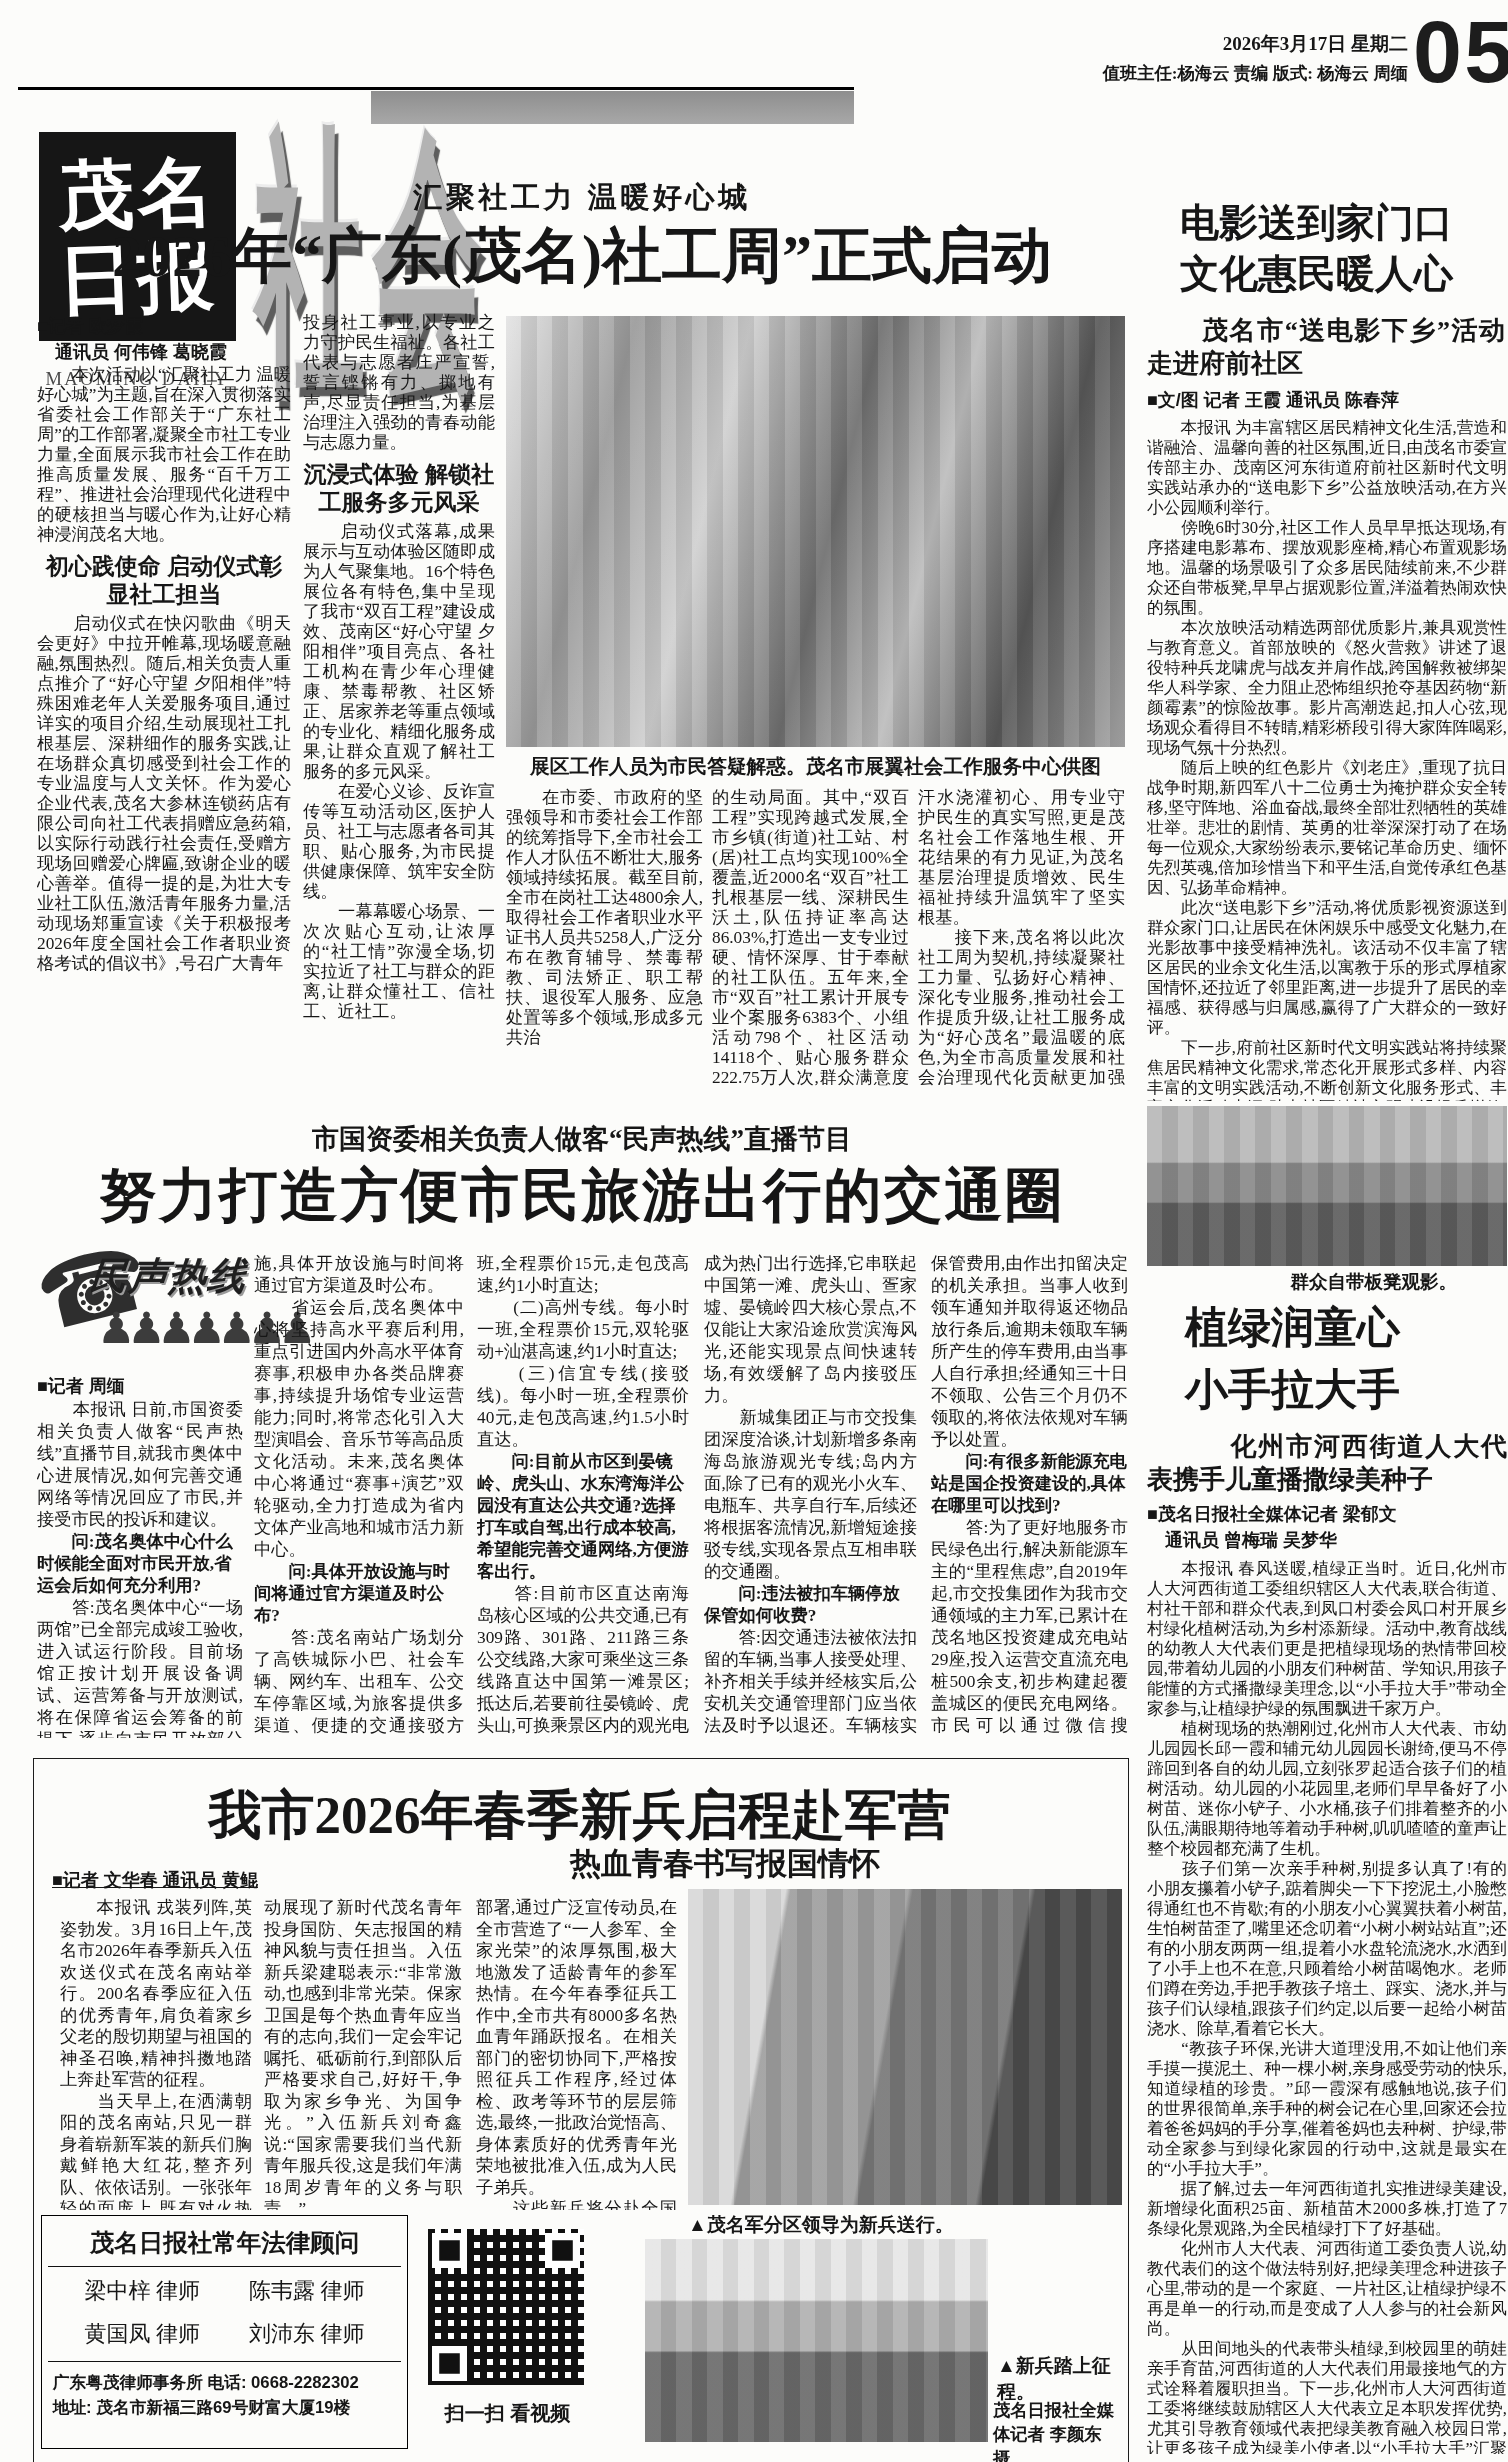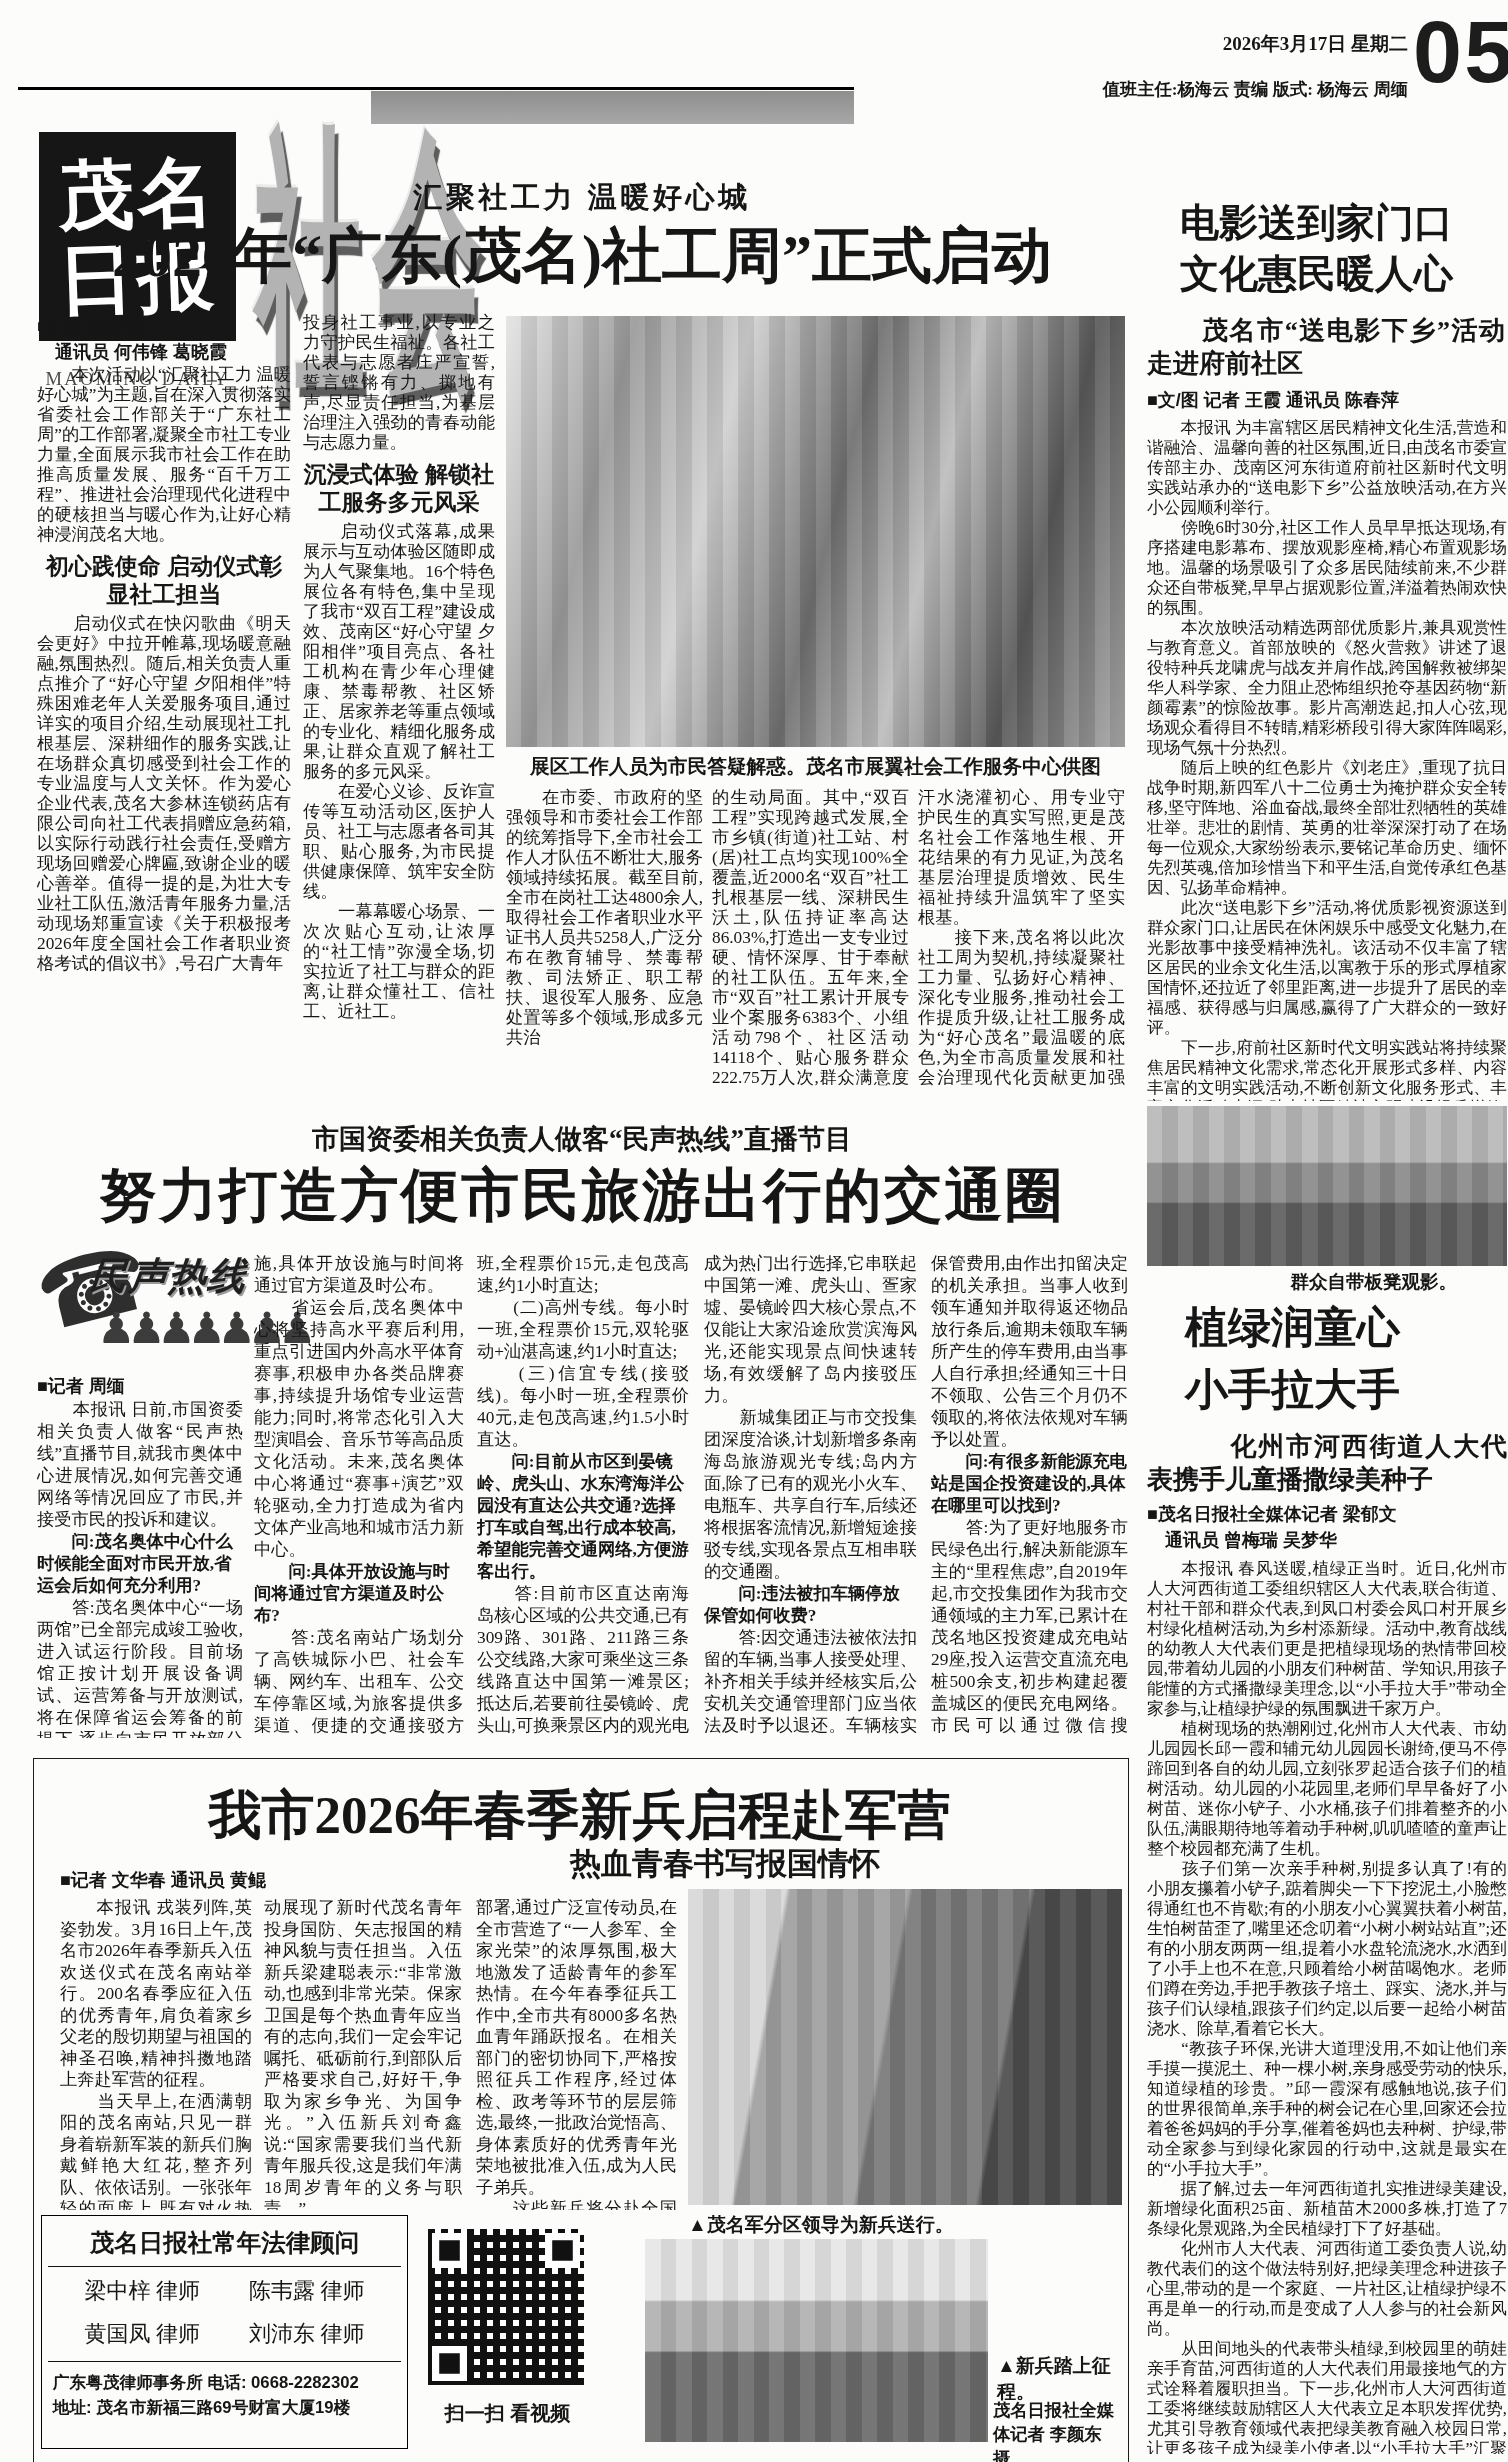--- a/index.html
+++ b/index.html
@@ -10,21 +10,21 @@
   .topline{position:absolute;left:18px;top:87px;width:836px;height:3px;background:#000;}
   .graybar{position:absolute;left:371px;top:91px;width:483px;height:33px;background:linear-gradient(#8e8e8e,#a8a8a8);}
   .logobox{position:absolute;left:39px;top:132px;width:197px;height:209px;background:#161616;color:#fff;
            display:flex;flex-direction:column;justify-content:center;align-items:center;}
   .logorow{font-size:76px;font-weight:bold;line-height:1.1;letter-spacing:3.6px;transform:rotate(-2deg);}
   .logoen{position:absolute;left:33px;top:369px;width:209px;text-align:center;font-size:18.5px;color:#4a4a4a;letter-spacing:2.4px;}
   .shehui{position:absolute;left:255px;top:125px;font-size:110px;font-weight:bold;color:#b3b3b3;line-height:1;
           letter-spacing:8.4px;transform:scaleY(2.55);transform-origin:top left;
           text-shadow:3.6px 3.6px 0.6px #5d5d5d,-1.2px -1.2px 0 #ececec;}
   .dateline1{position:absolute;left:925px;top:31px;width:483px;text-align:right;font-size:19px;font-weight:bold;}
-  .dateline2{position:absolute;left:746px;top:77px;width:662px;text-align:right;font-size:17.3px;font-weight:bold;}
+  .dateline2{position:absolute;left:746px;top:61px;width:662px;text-align:right;font-size:17.3px;font-weight:bold;}
   .pageno{position:absolute;left:1413px;top:1.2px;font-size:88px;font-weight:600;letter-spacing:2.4px;
           font-family:"Liberation Sans",sans-serif;color:#1d1d1d;}
   
   .kicker{font-family:"Liberation Sans",sans-serif;font-weight:bold;text-align:center;}
   .bighead{font-weight:900;text-align:center;white-space:nowrap;}
   .col{position:absolute;overflow:hidden;}
   .col > div{margin:0;}
   .p,.pc{text-align:justify;}
   .m .col{font-size:17.3px;line-height:20px;}
   .h .col{font-size:17.3px;line-height:22px;}
@@ -157,21 +157,21 @@
         <div class="pc">保管费用,由作出扣留决定的机关承担。当事人收到领车通知并取得返还物品放行条后,逾期未领取车辆所产生的停车费用,由当事人自行承担;经通知三十日不领取、公告三个月仍不领取的,将依法依规对车辆予以处置。</div>
         <div class="q">　　问:有很多新能源充电站是国企投资建设的,具体在哪里可以找到?</div>
         <div class="p">　　答:为了更好地服务市民绿色出行,解决新能源车主的“里程焦虑”,自2019年起,市交投集团作为我市交通领域的主力军,已累计在茂名地区投资建成充电站29座,投入运营交直流充电桩500余支,初步构建起覆盖城区的便民充电网络。市民可以通过微信搜索“茂名交投鲲鹏充电”小程序,即可实时查询站点分布与使用状态、价格等信息。</div>
       </div>
   </div>
 
   <div class="armybox"></div>
   <div class="a">
     <div class="abs bighead" style="left:90px;top:1780px;width:979px;font-size:53px;">我市2026年春季新兵启程赴军营</div>
     <div class="abs" style="left:382px;top:1843px;width:686px;font-size:31px;font-weight:700;text-align:center;">热血青春书写报国情怀</div>
-    <div class="abs by" style="left:60px;top:1867px;">■记者 文华春 通讯员 黄鲲</div>
+    <div class="abs by" style="left:52px;top:1867px;text-decoration:underline;">■记者 文华春 通讯员 黄鲲</div>
 
     <div class="col" style="left:60px;top:1897px;width:192px;height:313px;">
         <div class="p">　　本报讯 戎装列阵,英姿勃发。3月16日上午,茂名市2026年春季新兵入伍欢送仪式在茂名南站举行。200名春季应征入伍的优秀青年,肩负着家乡父老的殷切期望与祖国的神圣召唤,精神抖擞地踏上奔赴军营的征程。</div>
         <div class="p">　　当天早上,在洒满朝阳的茂名南站,只见一群身着崭新军装的新兵们胸戴鲜艳大红花,整齐列队、依依话别。一张张年轻的面庞上,既有对火热军旅生活的无限憧憬,更有青春年华的坚毅坚定。欢送仪式简朴而热烈,生</div>
       </div>
     <div class="col" style="left:264px;top:1897px;width:198px;height:313px;">
         <div class="pc">动展现了新时代茂名青年投身国防、矢志报国的精神风貌与责任担当。入伍新兵梁建聪表示:“非常激动,也感到非常光荣。保家卫国是每个热血青年应当有的志向,我们一定会牢记嘱托、砥砺前行,到部队后严格要求自己,好好干,争取为家乡争光、为国争光。”入伍新兵刘奇鑫说:“国家需要我们当代新青年服兵役,这是我们年满18周岁青年的义务与职责。”</div>
       </div>
     <div class="col" style="left:476px;top:1897px;width:201px;height:313px;">
         <div class="pc">部署,通过广泛宣传动员,在全市营造了“一人参军、全家光荣”的浓厚氛围,极大地激发了适龄青年的参军热情。在今年春季征兵工作中,全市共有8000多名热血青年踊跃报名。在相关部门的密切协同下,严格按照征兵工作程序,经过体检、政考等环节的层层筛选,最终,一批政治觉悟高、身体素质好的优秀青年光荣地被批准入伍,成为人民子弟兵。</div>

